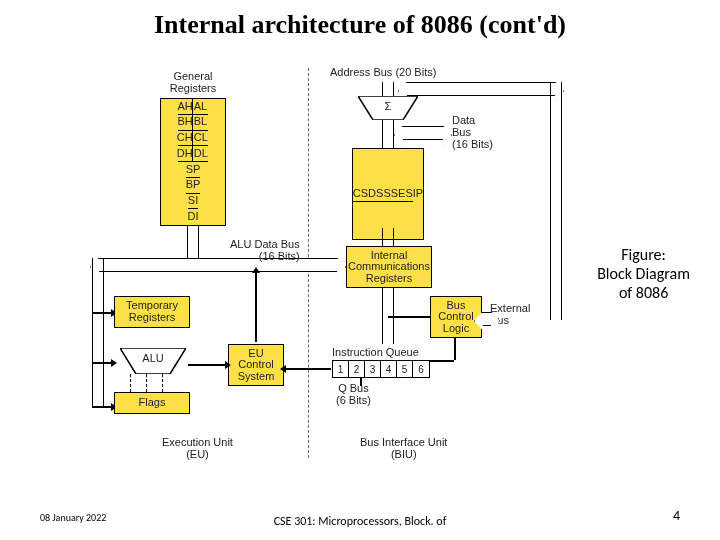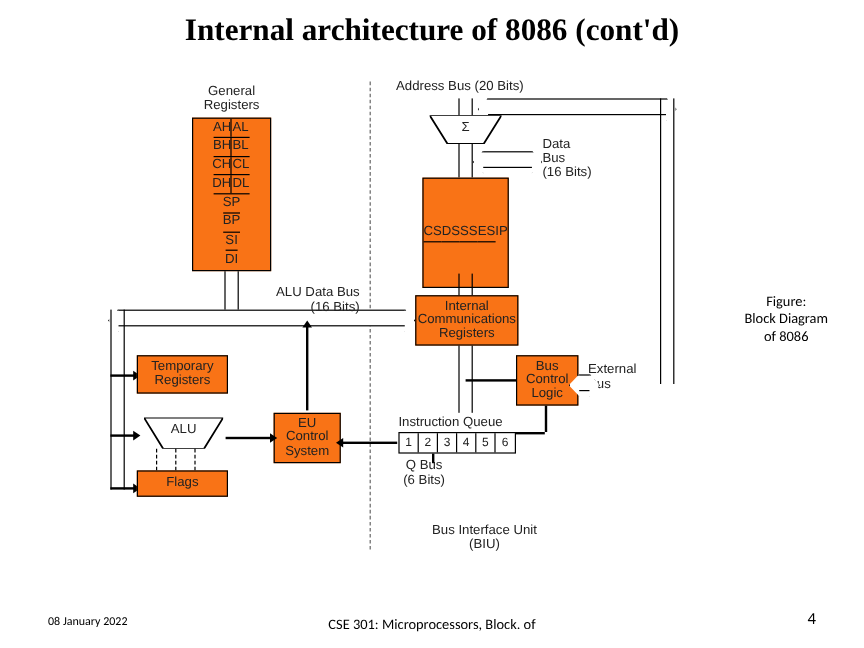--- a/index.html
+++ b/index.html
@@ -8,21 +8,21 @@
     width: 720px; height: 540px;
     font-family: "Times New Roman", serif;
     position: relative; background: #fff; color: #000;
   }
   .title {
     position: absolute; top: 10px; left: 0; right: 0;
     text-align: center; font-size: 26px; font-weight: bold;
   }
   .caption {
     position: absolute; right: 30px; top: 245px;
-    font-family: Calibri, sans-serif; font-size: 12px;
+    font-family: Calibri, sans-serif; font-size: 16px;
     text-align: center; line-height: 1.2;
   }
   .footer-date {
     position: absolute; left: 40px; bottom: 16px;
     font-family: Calibri, sans-serif; font-size: 10px;
   }
   .footer-course {
     position: absolute; left: 0; right: 0; bottom: 12px;
     text-align: center; font-family: Calibri, sans-serif; font-size: 12px;
   }
@@ -32,21 +32,21 @@
   }
 
   
   .diag {
     position: absolute; left: 70px; top: 60px;
     width: 520px; height: 420px;
     font-family: Arial, Helvetica, sans-serif;
     font-size: 11px; color: #222;
   }
   .box {
-    position: absolute; border: 1.5px solid #000; background: #f97316;
+    position: absolute; border: 1.5px solid #000; background: #fde047;
     display: flex; align-items: center; justify-content: center;
     text-align: center; line-height: 1.05;
   }
   .reg-row { border-bottom: 1px solid #000; height: 16px; display:flex; }
   .reg-row:last-child { border-bottom: none; }
   .half { width:50%; display:flex;align-items:center;justify-content:center; border-right:1px solid #000;}
   .half:last-child{border-right:none;}
   .full { width:100%; display:flex;align-items:center;justify-content:center;}
   .lbl { position:absolute; font-size:11px; }
   .line { position:absolute; background:#000; }
@@ -230,18 +230,20 @@
     <div>6</div>
   </div>
   <div class="line vline" style="left:384px; top:278px; height:22px;"></div>
   <div class="line hline" style="left:360px; top:300px; width:24px;"></div>
 
   <div class="line hline arrow-l" style="left:215px; top:308px; width:46px;"></div>
   <div class="lbl" style="left:266px; top:322px; white-space:pre-line; text-align:center;">Q Bus
 (6 Bits)</div>
   <div class="line vline" style="left:290px; top:318px; height:8px;"></div>
 
+  <div class="lbl" style="left:92px; top:376px; text-align:center; white-space:pre-line;">Execution Unit
+(EU)</div>
   <div class="lbl" style="left:290px; top:376px; text-align:center; white-space:pre-line;">Bus Interface Unit
 (BIU)</div>
 
   <div class="vbus" style="left:480px; top:22px; height:238px;"></div>
 
 </div>
 
 </body></html>

